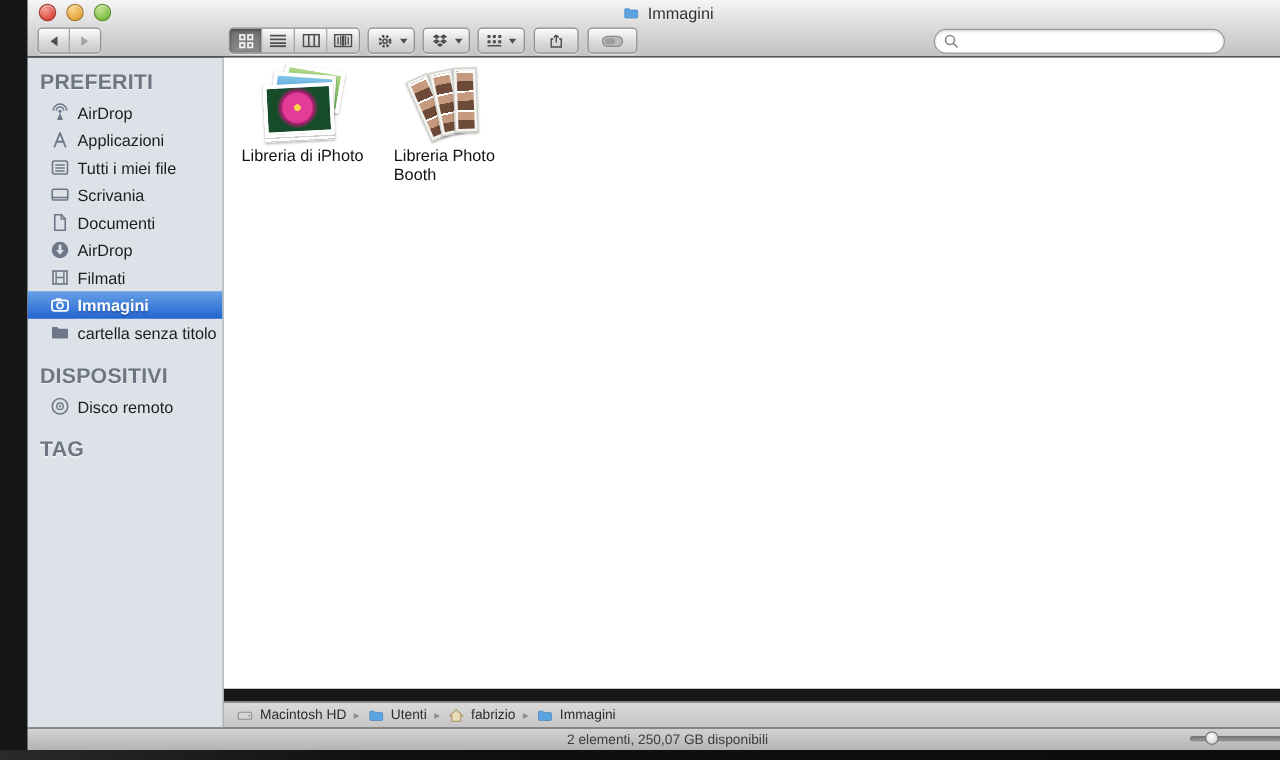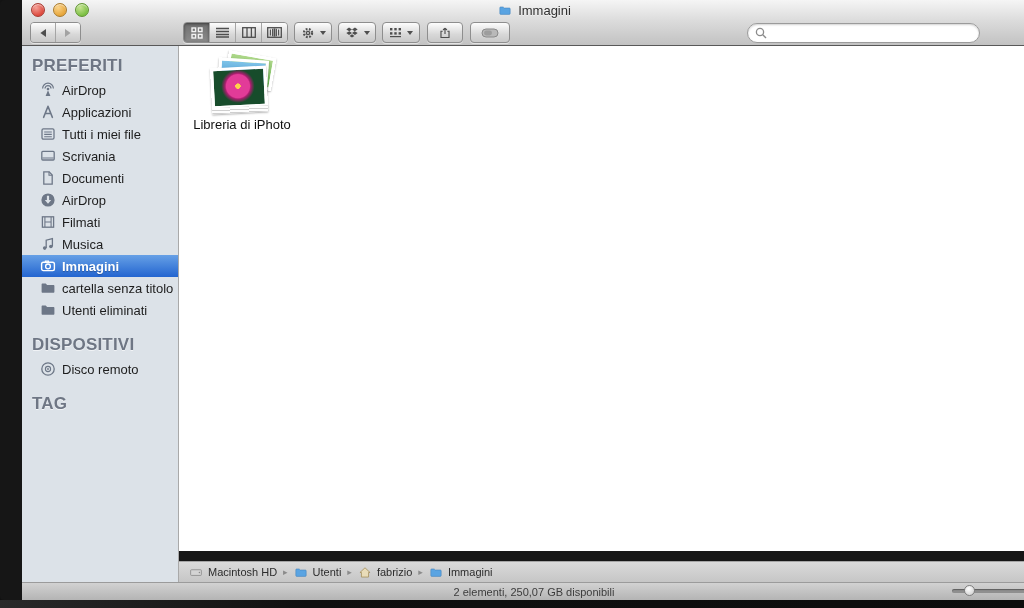--- a/index.html
+++ b/index.html
@@ -323,43 +323,31 @@
               <use href="#i-download"></use>
             </svg>
           <span>AirDrop</span>
         </div>
         <div class="side-item">
           <svg class="si" viewBox="0 0 16 16">
               <use href="#i-film"></use>
             </svg>
           <span>Filmati</span>
         </div>
-        <div class="side-item">
-          <svg class="si" viewBox="0 0 16 16">
-              <use href="#i-music"></use>
-            </svg>
-          <span>Musica</span>
-        </div>
         <div class="side-item sel">
           <svg class="si" viewBox="0 0 16 16">
               <use href="#i-camera"></use>
             </svg>
           <span>Immagini</span>
         </div>
         <div class="side-item">
           <svg class="si" viewBox="0 0 16 16">
               <use href="#i-folder"></use>
             </svg>
           <span>cartella senza titolo</span>
-        </div>
-        <div class="side-item">
-          <svg class="si" viewBox="0 0 16 16">
-              <use href="#i-folder"></use>
-            </svg>
-          <span>Utenti eliminati</span>
         </div>
 
         <div class="gap"></div>
         <div class="sec-h">DISPOSITIVI</div>
         <div class="side-item">
           <svg class="si" viewBox="0 0 16 16">
               <use href="#i-disc"></use>
             </svg>
           <span>Disco remoto</span>
         </div>
@@ -373,20 +361,34 @@
 
           <div class="file" style="left:2px;top:8px;width:122px;">
             <div class="ico-iphoto">
               <div class="ph back"></div>
                 <div class="ph mid"></div>
                 <div class="ph front"></div>
             </div>
             <div class="lbl">Libreria di iPhoto</div>
           </div>
 
+          <div class="file" style="left:136px;top:8px;width:96px;">
+            <div class="ico-booth">
+              <div class="strip s1">
+                  <div class="frames"></div>
+                </div>
+              <div class="strip s2">
+                  <div class="frames"></div>
+                </div>
+              <div class="strip s3">
+                  <div class="frames"></div>
+                </div>
+            </div>
+            <div class="lbl">Libreria Photo Booth</div>
+          </div>
 
         </div>
 
         <div class="pathbar">
           <span class="crumb">
             <svg viewBox="0 0 16 16">
                 <use href="#i-disk"></use>
               </svg>
             <span>Macintosh HD</span>
           </span>

